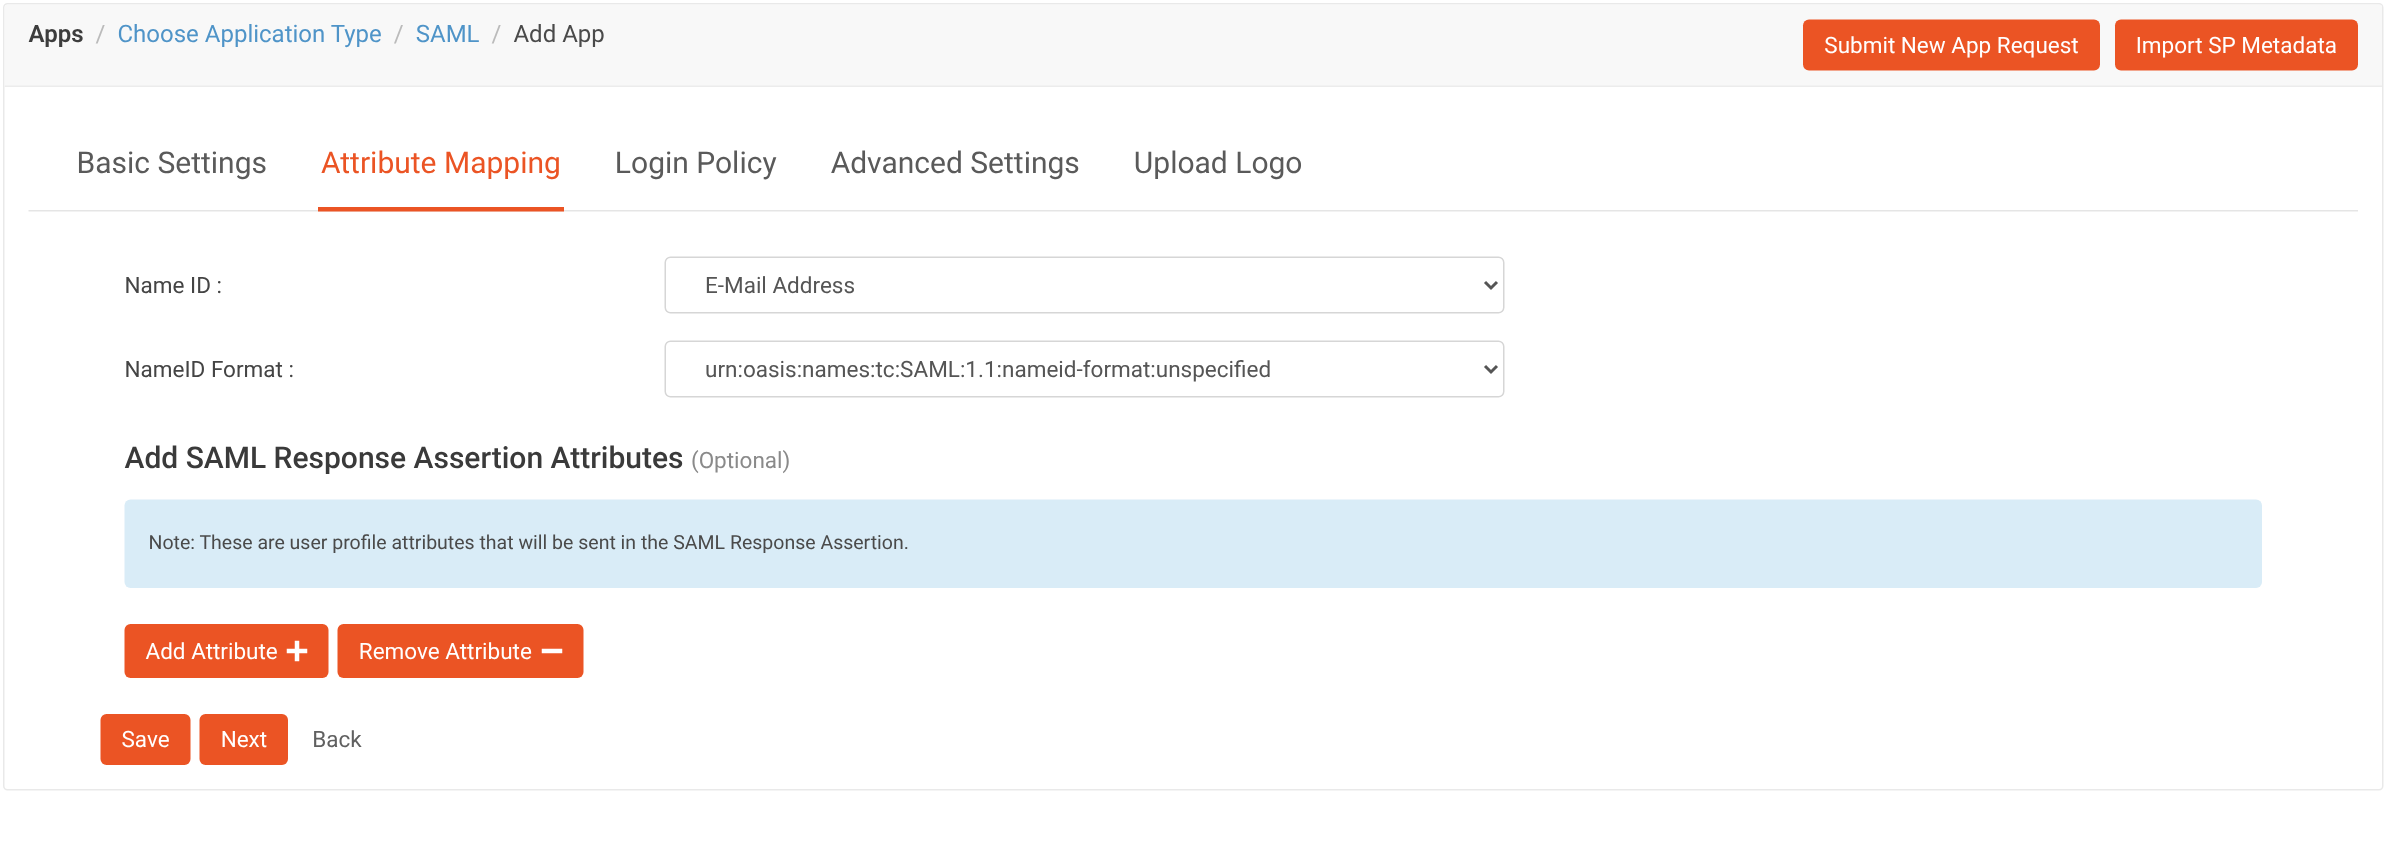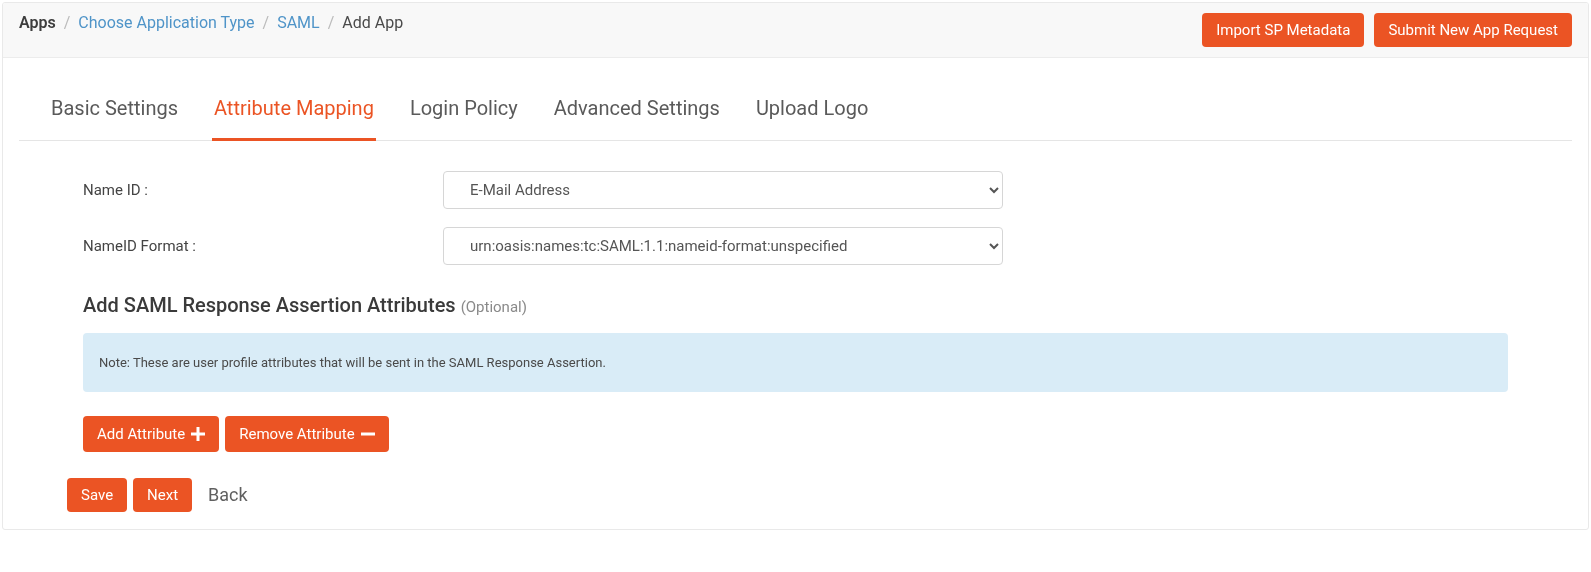--- a/index.html
+++ b/index.html
@@ -58,21 +58,21 @@
     border-radius: 4px;
     padding: 8px 14px;
     font-size: 15px;
     cursor: pointer;
     font-family: inherit;
   }
   .btn-link-grey {
     background: none;
     border: none;
     color: #606060;
-    font-size: 18px;
+    font-size: 15px;
     cursor: pointer;
     padding: 8px 10px;
     font-family: inherit;
   }
   
   .tabs {
     display: flex;
     gap: 32px;
     padding: 0 30px;
     border-bottom: 1px solid #e5e5e5;
@@ -162,22 +162,22 @@
     <nav class="breadcrumb" id="breadcrumb">
         <span class="crumb-link crumb-bold">Apps</span>
         <span class="sep">/</span>
         <span class="crumb-link">Choose Application Type</span>
         <span class="sep">/</span>
         <span class="crumb-link">SAML</span>
         <span class="sep">/</span>
         <span class="crumb-current">Add App</span>
       </nav>
     <div class="topbar-actions">
+      <button class="btn-orange">Submit New App Request</button>
       <button class="btn-orange">Import SP Metadata</button>
-      <button class="btn-orange">Submit New App Request</button>
     </div>
   </div>
 
   <div class="tabs" id="tabs">
       <div class="tab">Basic Settings</div>
       <div class="tab active">Attribute Mapping</div>
       <div class="tab">Login Policy</div>
       <div class="tab">Advanced Settings</div>
       <div class="tab">Upload Logo</div>
     </div>

